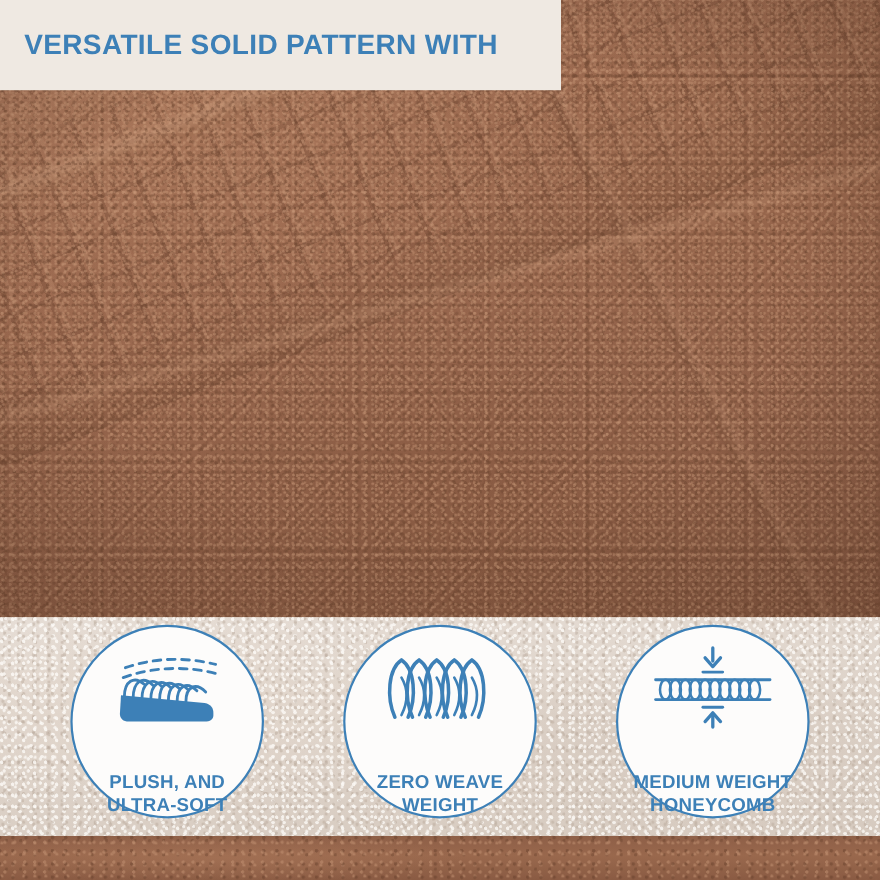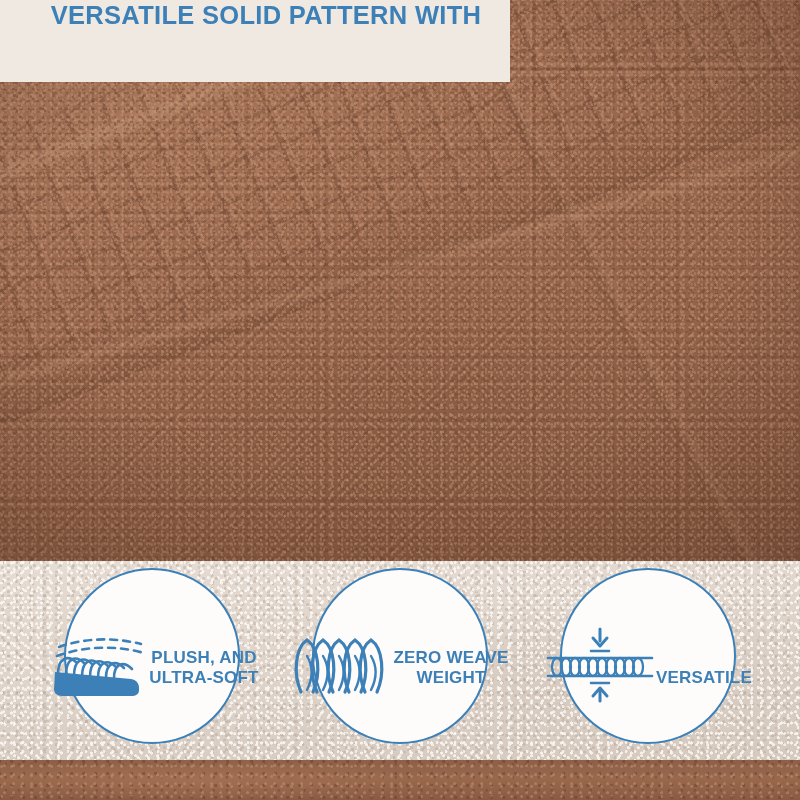--- a/index.html
+++ b/index.html
@@ -164,21 +164,21 @@
 
   
   .banner {
     position: absolute;
     left: 0;
     top: 0;
     width: 510px;
     height: 82px;
     background: #efe9e2;
     display: flex;
-    flex-direction: row;
+    flex-direction: column;
     justify-content: center;
     padding-left: 22px;
     box-sizing: border-box;
   }
   .banner .line {
     color: #3d80b7;
     font-weight: bold;
     font-size: 25.5px;
     letter-spacing: 0.3px;
     line-height: 1.18;
@@ -250,23 +250,23 @@
   .badge {
     position: absolute;
     top: 7px;
     width: 176px;
     height: 176px;
     border-radius: 50%;
     background: #fdfcfb;
     border: 2.5px solid #3d80b7;
     box-sizing: border-box;
     display: flex;
-    flex-direction: row;
+    flex-direction: column;
     align-items: center;
-    justify-content: center;
+    justify-content: space-between;
     padding-top: 18px;
   }
   .badge-1 { left: 64px; }
   .badge-2 { left: 312px; }
   .badge-3 { left: 560px; }
 
   .badge .icon-wrap {
     height: 74px;
     display: flex;
     align-items: center;
@@ -401,19 +401,19 @@
             <ellipse cx="49" cy="40" rx="5" ry="9"></ellipse>
             <ellipse cx="58" cy="40" rx="5" ry="9"></ellipse>
             <ellipse cx="67" cy="40" rx="5" ry="9"></ellipse>
             <ellipse cx="76" cy="40" rx="5" ry="9"></ellipse>
             <ellipse cx="85" cy="40" rx="5" ry="9"></ellipse>
             <ellipse cx="94" cy="40" rx="5" ry="9"></ellipse>
           </g>
         </svg>
       </div>
       <div class="label">
-        <br>
-        <span>VERSATILE</span>
+        <span>MEDIUM WEIGHT</span><br>
+        <span>HONEYCOMB</span>
       </div>
     </div>
 
   </div>
 </div>
 
 </body></html>

